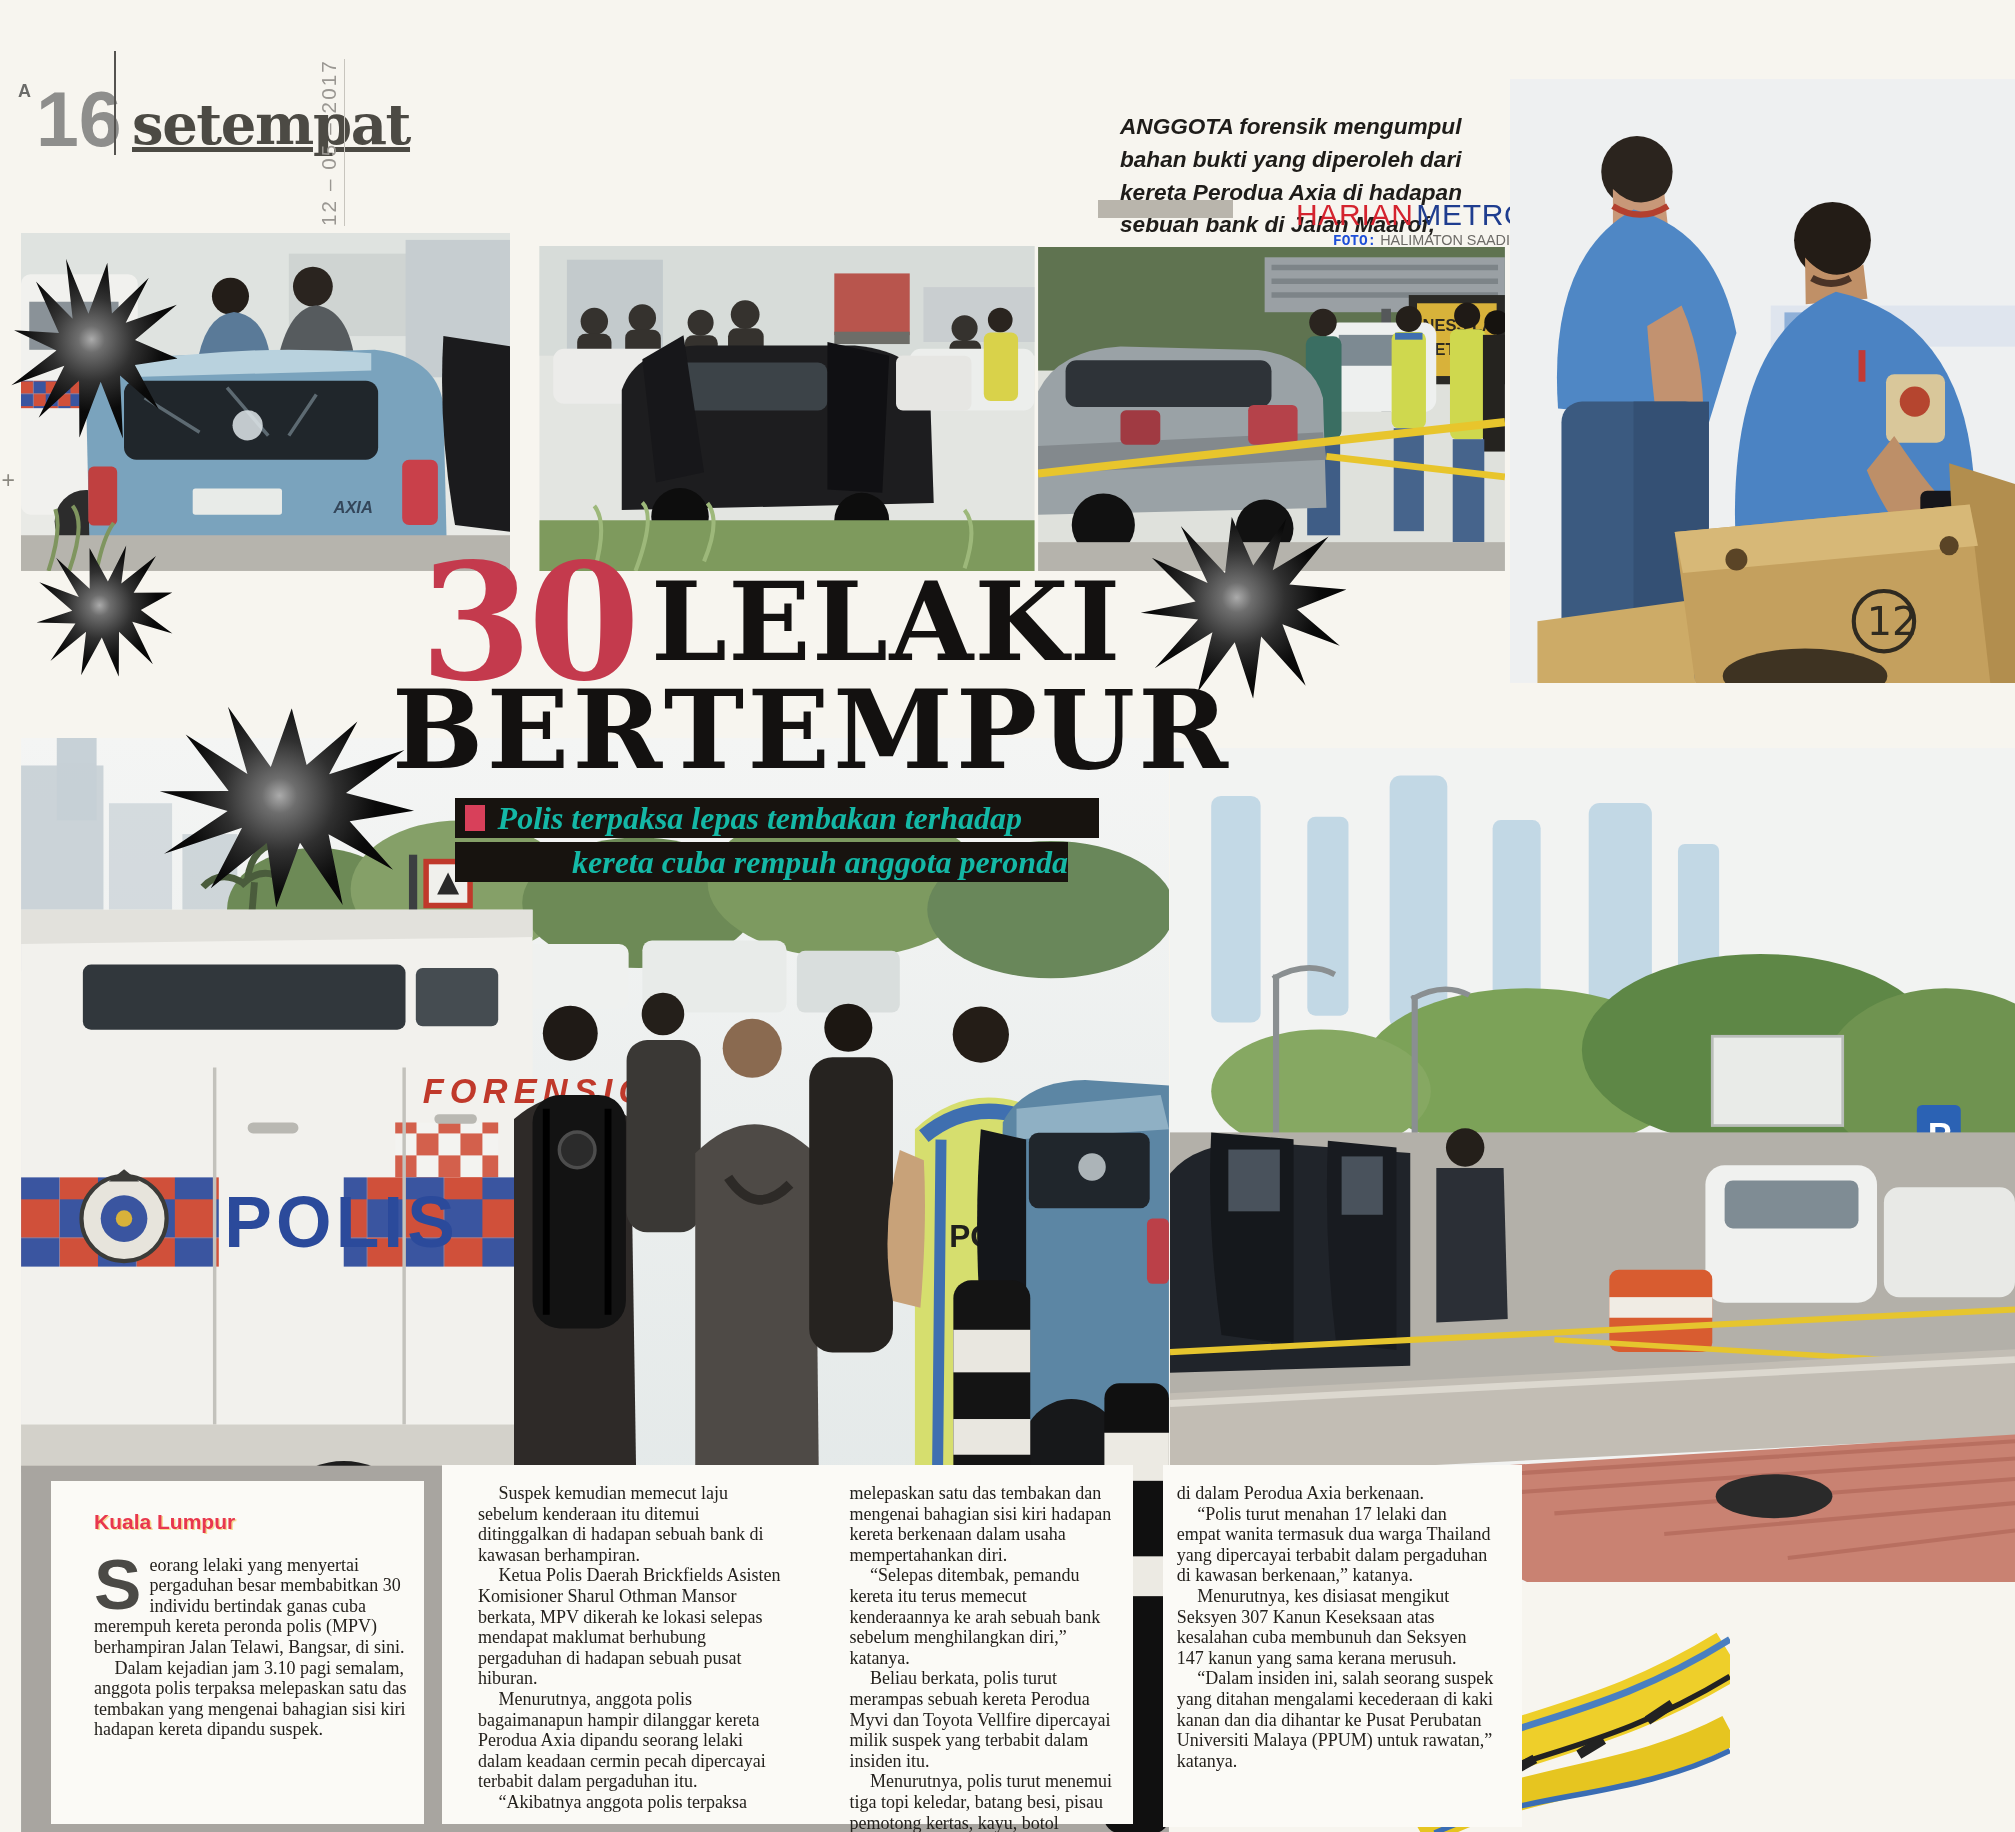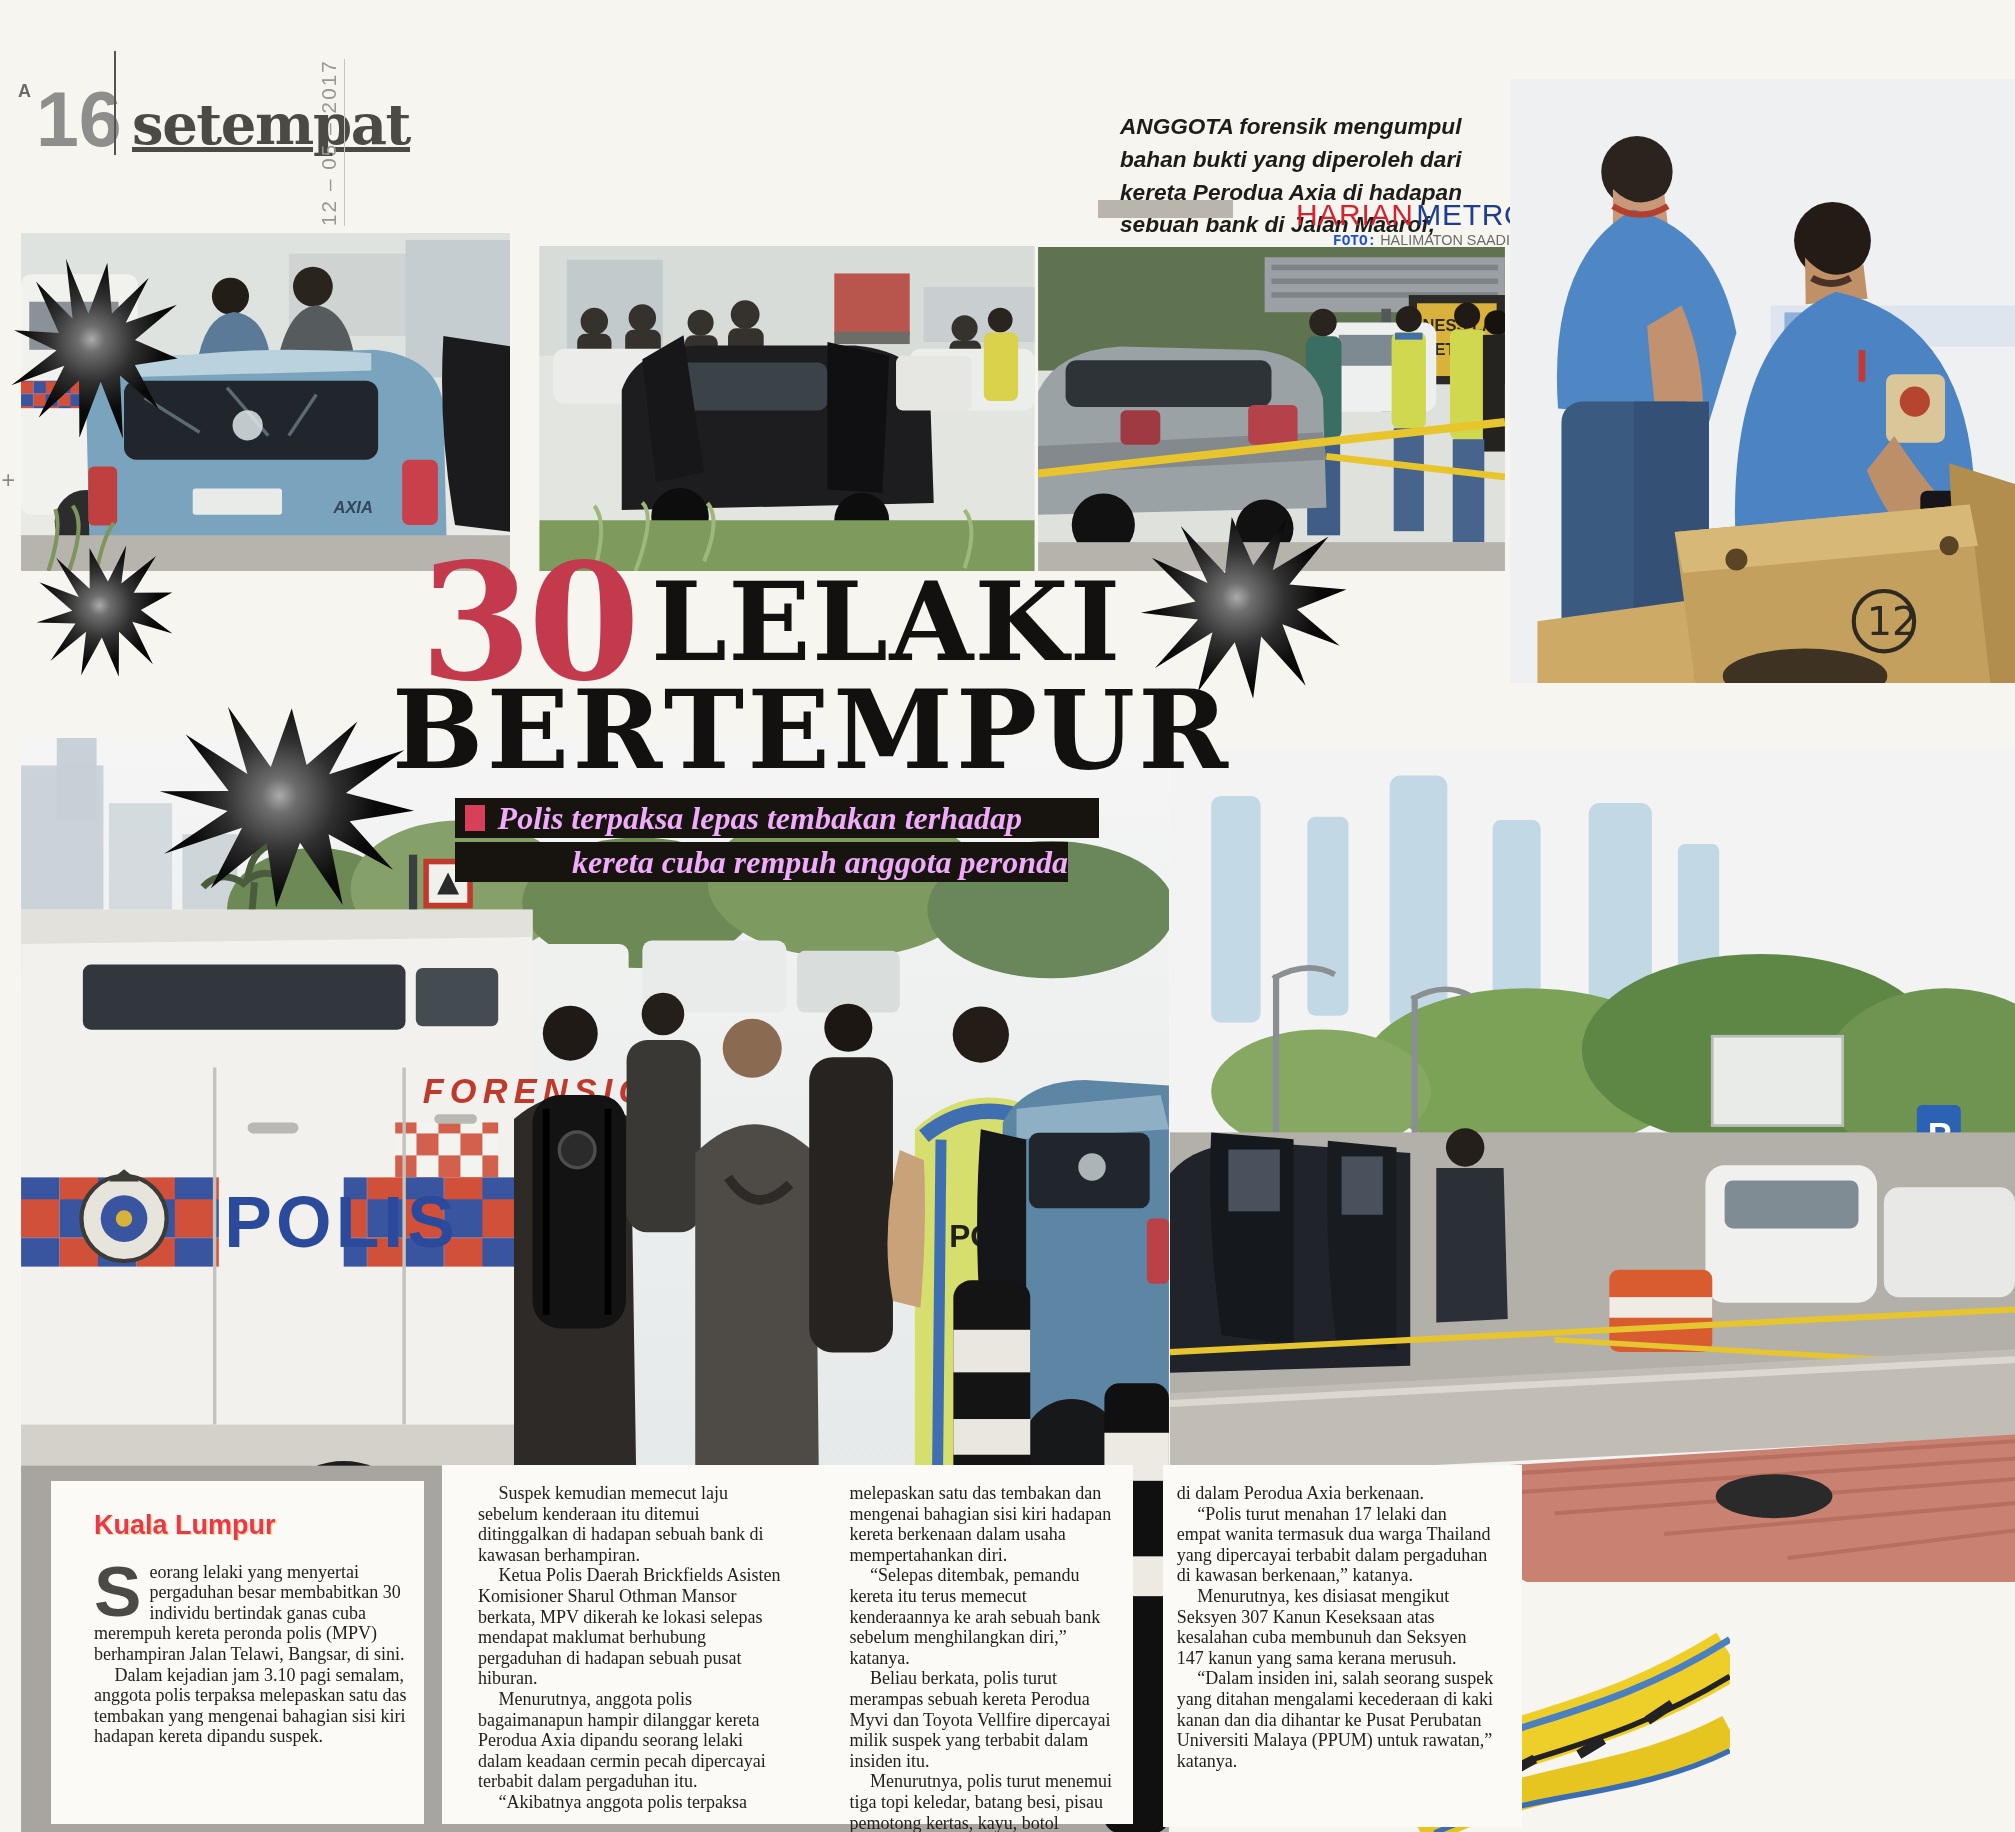--- a/index.html
+++ b/index.html
@@ -17,32 +17,32 @@
   
   .lead-caption{font-family:"Liberation Sans",sans-serif;font-weight:bold;font-style:italic;
                 font-size:22.6px;line-height:1.45;color:#1e1c19;width:412px;}
   .masthead-bar{background:#b9b5ac;}
   .masthead{font-family:"Liberation Sans",sans-serif;font-weight:normal;font-size:30px;letter-spacing:0.7px;white-space:nowrap;}
   .foto{font-family:"Liberation Sans",sans-serif;font-size:14.4px;color:#6d6b67;}
   .foto b{color:#1d4ed8;font-family:Liberation Mono, monospace;}
   
   .hl-num{font-family:"DejaVu Serif",serif;font-weight:bold;font-size:161px;line-height:1;letter-spacing:-4.1px;}
   .hl-word{font-family:"DejaVu Serif",serif;font-weight:bold;font-size:108px;line-height:1;color:#131110;letter-spacing:1.4px;}
-  .standfirst{background:#17130f;color:#f0abfc;font-family:"Liberation Serif",serif;
+  .standfirst{background:#17130f;color:#14b8a6;font-family:"Liberation Serif",serif;
               font-weight:bold;font-style:italic;font-size:32px;line-height:1;display:flex;align-items:center;}
   .sf-square{width:20.6px;height:26px;margin:0 12.4px 0 9.6px;}
   
   .bullet{background:radial-gradient(circle at 47% 44%, #ababab 0%, #6e6e6e 10%, #303030 32%, #0a0a0a 55%, #000 100%);
           clip-path:polygon(50% 0%,57% 28%,76% 5%,66% 32%,95% 18%,73% 41%,100% 48%,75% 55%,93% 78%,67% 62%,74% 97%,56% 67%,48% 100%,43% 68%,22% 92%,33% 61%,3% 76%,27% 53%,0% 45%,27% 43%,9% 16%,34% 34%,25% 1%,43% 30%);}
   
   .colbox{background:#fbfaf6;}
   .byline-wrap{border-top:2.1px solid #1a1916;border-bottom:2.1px solid #1a1916;text-align:center;padding:9.6px 0 11px 0;}
   .by-name{font-family:"Liberation Sans",sans-serif;font-weight:bold;font-size:21px;color:#161410;}
   .by-mail{font-family:"Liberation Sans",sans-serif;font-size:20px;color:#2a2824;}
-  .dateline{font-family:"Liberation Sans",sans-serif;font-weight:bold;font-size:27px;color:#e8374e;
+  .dateline{font-family:"Liberation Sans",sans-serif;font-weight:bold;font-size:21px;color:#e8374e;
             text-shadow:1.4px 1.4px 0 rgba(240,195,70,.55);}
   .body-text p{margin:0;font-size:18px;line-height:20.6px;text-align:left;}
   .body-text p.ind{text-indent:20.6px;}
   .dropcap{float:left;font-family:"Liberation Sans",sans-serif;font-weight:bold;font-size:71px;line-height:56px;
            color:#4b4a46;margin:2.7px 8.2px 0 0;}
   
   .ph{display:block;}
   .truck-label{font-family:"Liberation Sans",sans-serif;font-weight:bold;}
 </style>
 </head>

